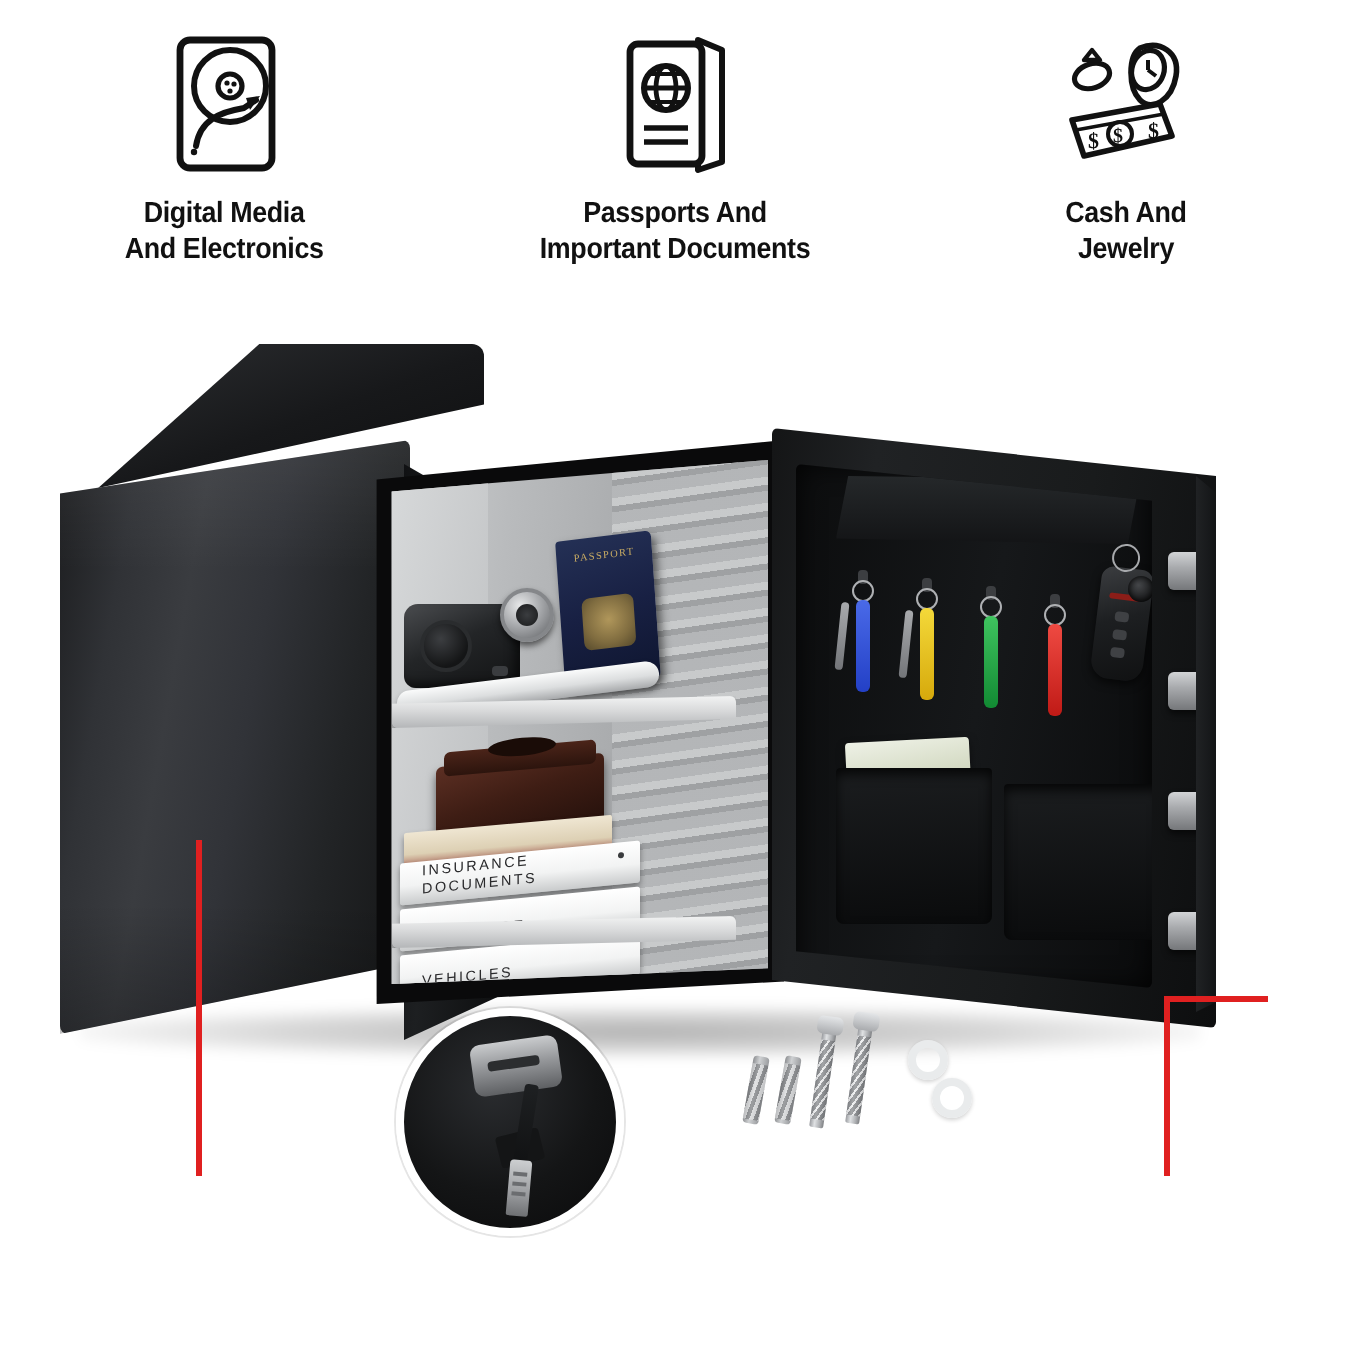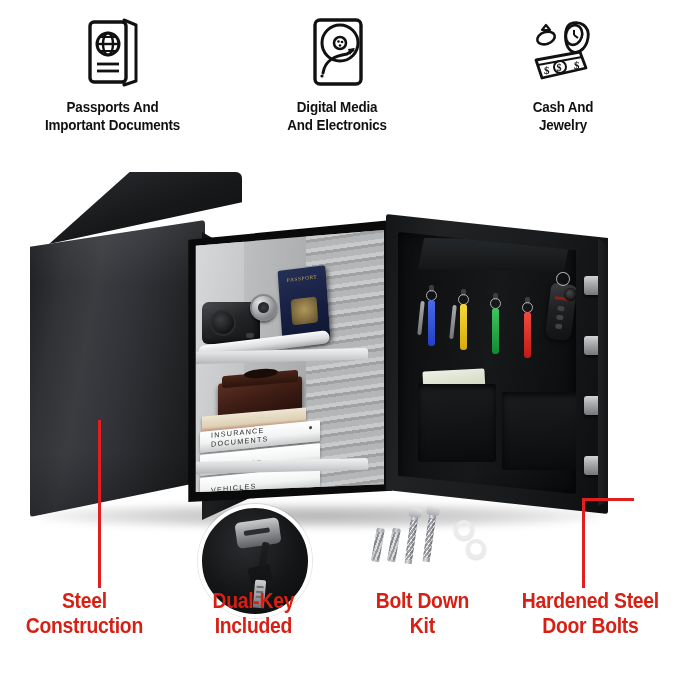--- a/index.html
+++ b/index.html
@@ -564,55 +564,55 @@
     transform: scaleX(0.9);
     white-space: pre-line;
   }
 </style>
 </head>
 <body>
 
 <div id="infographic">
 
   <div class="feature-row">
+
+    <div class="feature-cell">
+      <div class="feature-icon">
+        <svg width="58" height="72" viewBox="0 0 58 72">
+          <rect x="6" y="4" width="46" height="64" rx="5" fill="#fff" stroke="#111" stroke-width="3.4"></rect>
+          <circle cx="31" cy="27" r="18" fill="none" stroke="#111" stroke-width="3"></circle>
+          <circle cx="31" cy="27" r="6" fill="none" stroke="#111" stroke-width="2.6"></circle>
+          <circle cx="29.5" cy="25.5" r="1.3" fill="#111"></circle>
+          <circle cx="33" cy="26" r="1.3" fill="#111"></circle>
+          <circle cx="31" cy="29.5" r="1.3" fill="#111"></circle>
+          <path d="M14 57 C16 44 26 40 38 38 L44 34" fill="none" stroke="#111" stroke-width="3" stroke-linecap="round"></path>
+          <path d="M39 33 L46 32 L41 39 Z" fill="#111"></path>
+          <circle cx="13" cy="60" r="1.6" fill="#111"></circle>
+        </svg>
+      </div>
+      <div class="feature-label">Digital Media
+And Electronics</div>
+    </div>
 
     <div class="feature-cell">
       <div class="feature-icon">
         <svg width="58" height="72" viewBox="0 0 58 72">
           <path d="M40 4 L52 9 L52 65 L40 69 Z" fill="#fff" stroke="#111" stroke-width="3" stroke-linejoin="round"></path>
           <rect x="6" y="6" width="36" height="60" rx="4" fill="#fff" stroke="#111" stroke-width="3.4"></rect>
           <circle cx="24" cy="28" r="11" fill="none" stroke="#111" stroke-width="3"></circle>
           <ellipse cx="24" cy="28" rx="5" ry="11" fill="none" stroke="#111" stroke-width="2.4"></ellipse>
           <line x1="13" y1="28" x2="35" y2="28" stroke="#111" stroke-width="2.4"></line>
           <line x1="15" y1="21" x2="33" y2="21" stroke="#111" stroke-width="2"></line>
           <line x1="15" y1="35" x2="33" y2="35" stroke="#111" stroke-width="2"></line>
           <line x1="13" y1="48" x2="35" y2="48" stroke="#111" stroke-width="2.8"></line>
           <line x1="13" y1="55" x2="35" y2="55" stroke="#111" stroke-width="2.8"></line>
         </svg>
       </div>
       <div class="feature-label">Passports And
 Important Documents</div>
-    </div>
-
-    <div class="feature-cell">
-      <div class="feature-icon">
-        <svg width="58" height="72" viewBox="0 0 58 72">
-          <rect x="6" y="4" width="46" height="64" rx="5" fill="#fff" stroke="#111" stroke-width="3.4"></rect>
-          <circle cx="31" cy="27" r="18" fill="none" stroke="#111" stroke-width="3"></circle>
-          <circle cx="31" cy="27" r="6" fill="none" stroke="#111" stroke-width="2.6"></circle>
-          <circle cx="29.5" cy="25.5" r="1.3" fill="#111"></circle>
-          <circle cx="33" cy="26" r="1.3" fill="#111"></circle>
-          <circle cx="31" cy="29.5" r="1.3" fill="#111"></circle>
-          <path d="M14 57 C16 44 26 40 38 38 L44 34" fill="none" stroke="#111" stroke-width="3" stroke-linecap="round"></path>
-          <path d="M39 33 L46 32 L41 39 Z" fill="#111"></path>
-          <circle cx="13" cy="60" r="1.6" fill="#111"></circle>
-        </svg>
-      </div>
-      <div class="feature-label">Digital Media
-And Electronics</div>
     </div>
 
 
     <div class="feature-cell">
       <div class="feature-icon">
         <svg width="66" height="72" viewBox="0 0 66 72">
           <ellipse cx="16" cy="22" rx="9" ry="6" transform="rotate(-18 16 22)" fill="#fff" stroke="#111" stroke-width="2.6"></ellipse>
           <path d="M12 14 L16 9 L20 14 Z" fill="#fff" stroke="#111" stroke-width="2.2" stroke-linejoin="round"></path>
           <path d="M40 8 C50 4 60 10 58 22 C56 34 46 40 40 34 C34 28 34 12 40 8 Z" fill="#fff" stroke="#111" stroke-width="2.8"></path>
           <ellipse cx="44" cy="19" rx="8" ry="10" transform="rotate(18 44 19)" fill="#fff" stroke="#111" stroke-width="2.6"></ellipse>
@@ -743,32 +743,14 @@
       <div class="washer wa-1"></div>
       <div class="washer wa-2"></div>
     </div>
 
   </div>
 
   <div class="callout-line cl-steel"></div>
   <div class="callout-line cl-bolt-h"></div>
   <div class="callout-line cl-bolt-v"></div>
 
-  <div class="callout-row">
-    <div class="callout-cell">
-      <div class="callout-text">Steel
-Construction</div>
-    </div>
-    <div class="callout-cell">
-      <div class="callout-text">Dual-Key
-Included</div>
-    </div>
-    <div class="callout-cell">
-      <div class="callout-text">Bolt Down
-Kit</div>
-    </div>
-    <div class="callout-cell">
-      <div class="callout-text">Hardened Steel
-Door Bolts</div>
-    </div>
-  </div>
 
 </div>
 
 </body></html>

